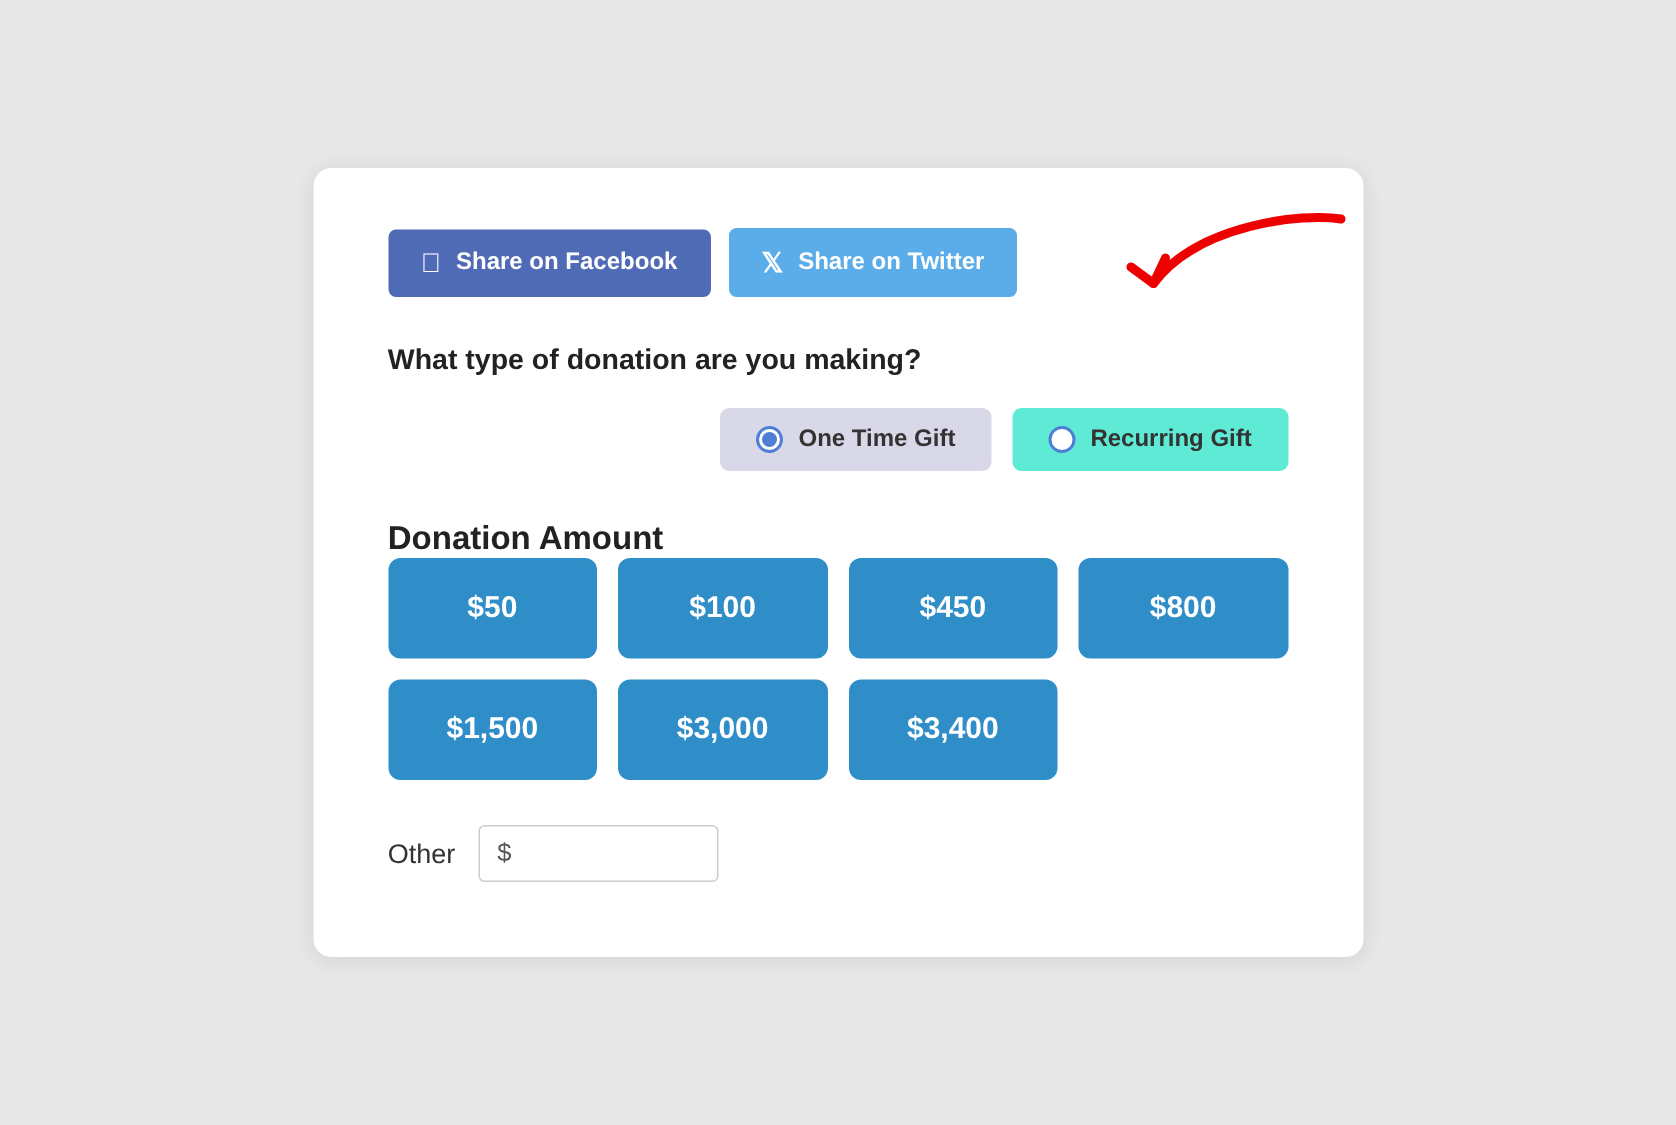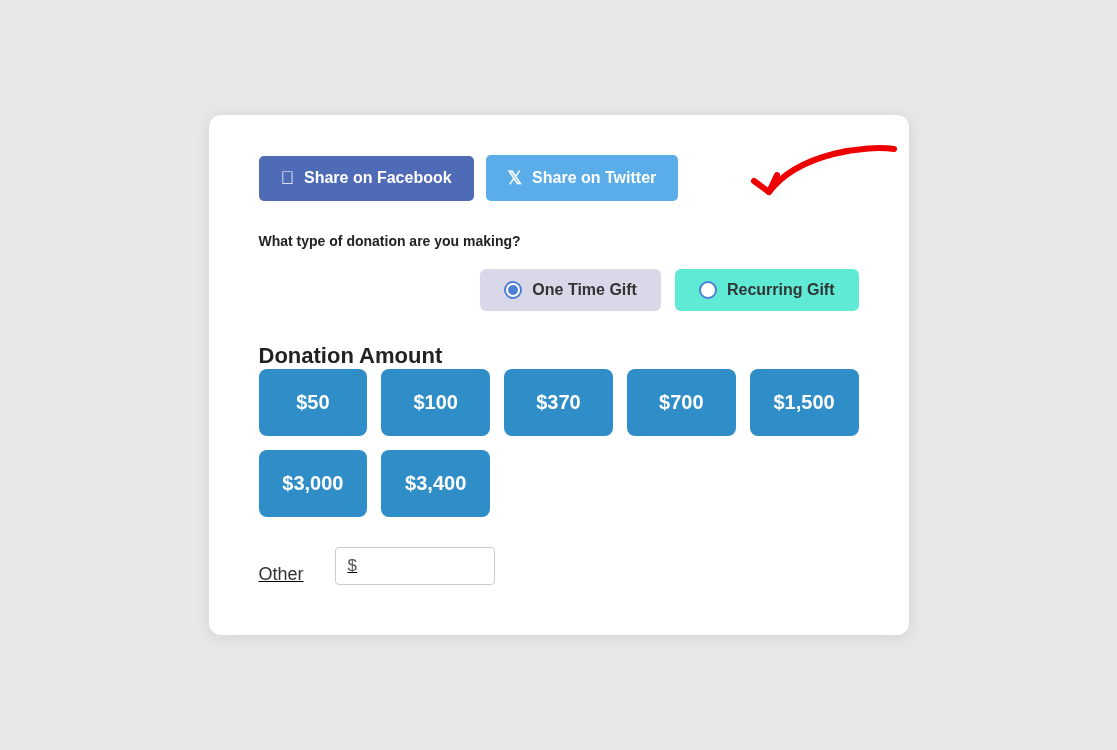--- a/index.html
+++ b/index.html
@@ -54,21 +54,21 @@
     }
     .arrow-annotation {
       position: absolute;
       left: 480px;
       top: -18px;
       width: 160px;
       height: 90px;
       pointer-events: none;
     }
     .donation-question {
-      font-size: 14px;
+      font-size: 19px;
       font-weight: bold;
       color: #222;
       margin-bottom: 20px;
     }
     .gift-type-row {
       display: flex;
       gap: 14px;
       margin-bottom: 32px;
       justify-content: flex-end;
     }
@@ -107,40 +107,38 @@
       background: #4f7fd4;
       display: block;
     }
     .donation-amount-label {
       font-size: 22px;
       font-weight: bold;
       color: #222;
     }
     .amount-grid {
       display: grid;
-      grid-template-columns: repeat(5, 1fr);
+      grid-template-columns: repeat(4, 1fr);
       gap: 14px;
       margin-bottom: 30px;
     }
     .amount-btn {
       background: #2f8dc8;
       color: #fff;
       border: none;
       border-radius: 8px;
       padding: 22px 10px;
       font-size: 20px;
       font-weight: bold;
       cursor: pointer;
       text-align: center;
     }
     .other-row {
       display: flex;
-      align-items: flex-end;
-      gap: 16px;
-      text-decoration: underline;
+      align-items: center;
     }
     .other-label {
       font-size: 18px;
       color: #333;
       min-width: 60px;
     }
     .other-input-wrap {
       border: 1.5px solid #ccc;
       border-radius: 4px;
       display: flex;
@@ -200,22 +198,22 @@
       <div class="radio-circle"></div>
       <span>Recurring Gift</span>
     </button>
   </div>
 
   <div class="donation-amount-label">Donation Amount</div>
 
   <div class="amount-grid">
     <button class="amount-btn">$50</button>
     <button class="amount-btn">$100</button>
-    <button class="amount-btn">$370</button>
-    <button class="amount-btn">$700</button>
+    <button class="amount-btn">$450</button>
+    <button class="amount-btn">$800</button>
     <button class="amount-btn">$1,500</button>
     <button class="amount-btn">$3,000</button>
     <button class="amount-btn">$3,400</button>
   </div>
 
   <div class="other-row">
     <span class="other-label">Other</span>
     <div class="other-input-wrap">
       <span class="dollar-sign">$</span>
       <input class="other-input" type="text" value="" style="">

